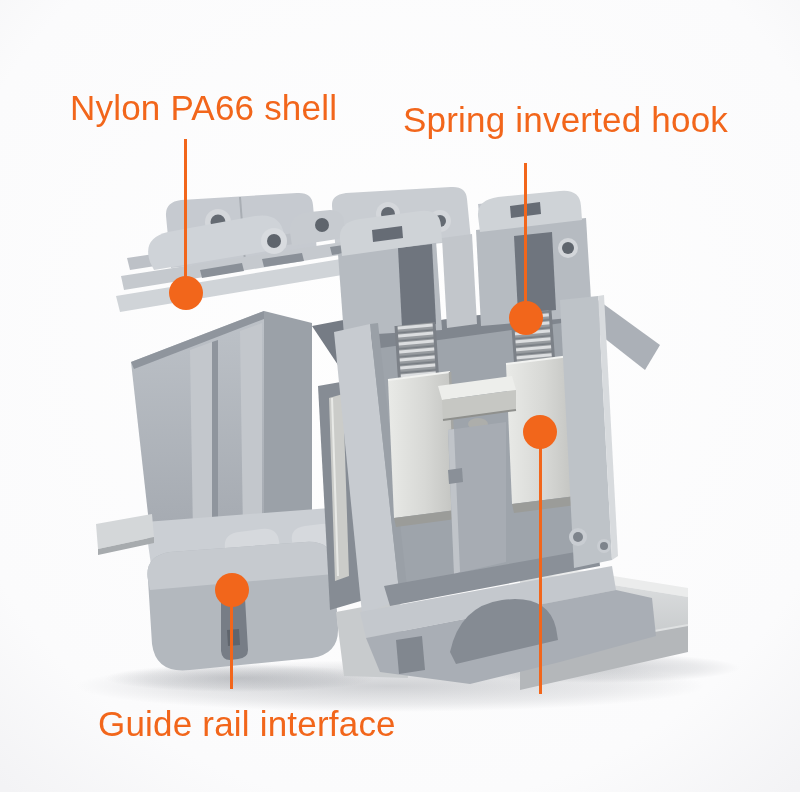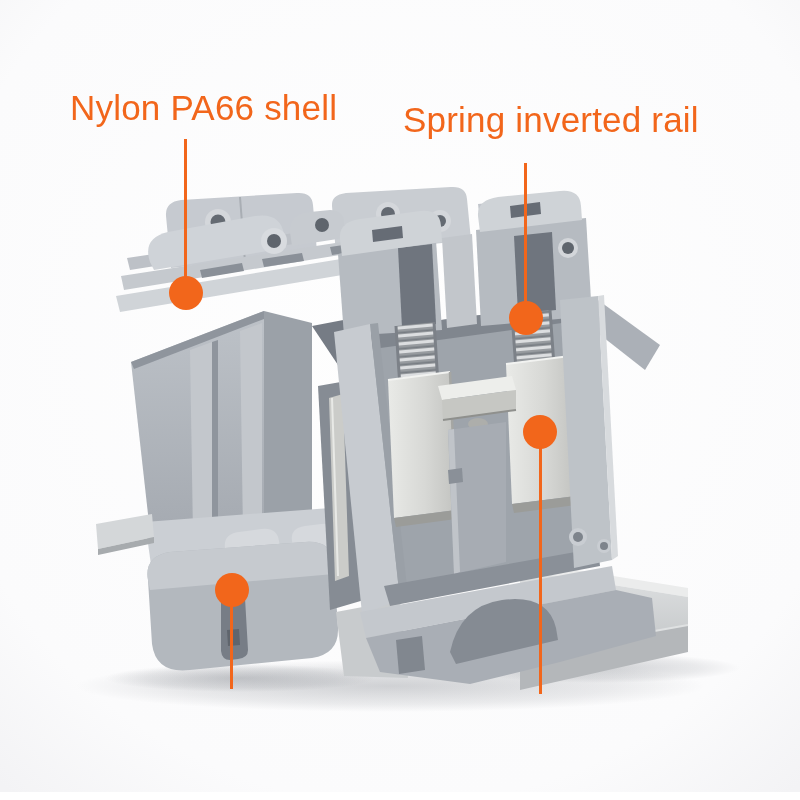--- a/index.html
+++ b/index.html
@@ -214,15 +214,16 @@
   <div class="leader-line" style="left:524px;top:163px;height:155px"></div>
   <div class="leader-line" style="left:230px;top:592px;height:97px"></div>
   <div class="leader-line" style="left:539px;top:434px;height:260px"></div>
 
   <div class="marker-dot" style="left:169px;top:276px"></div>
   <div class="marker-dot" style="left:509px;top:301px"></div>
   <div class="marker-dot" style="left:215px;top:573px"></div>
   <div class="marker-dot" style="left:523px;top:415px"></div>
 
   <div class="annotation-label" style="left:70px;top:90px">Nylon PA66 shell</div>
-  <div class="annotation-label" style="left:403px;top:102px">Spring inverted rail</div>
+  <div class="annotation-label" style="left:403px;top:102px">Spring inverted hook</div>
+  <div class="annotation-label" style="left:98px;top:706px">Guide rail interface</div>
 
 </div>
 
 </body></html>

